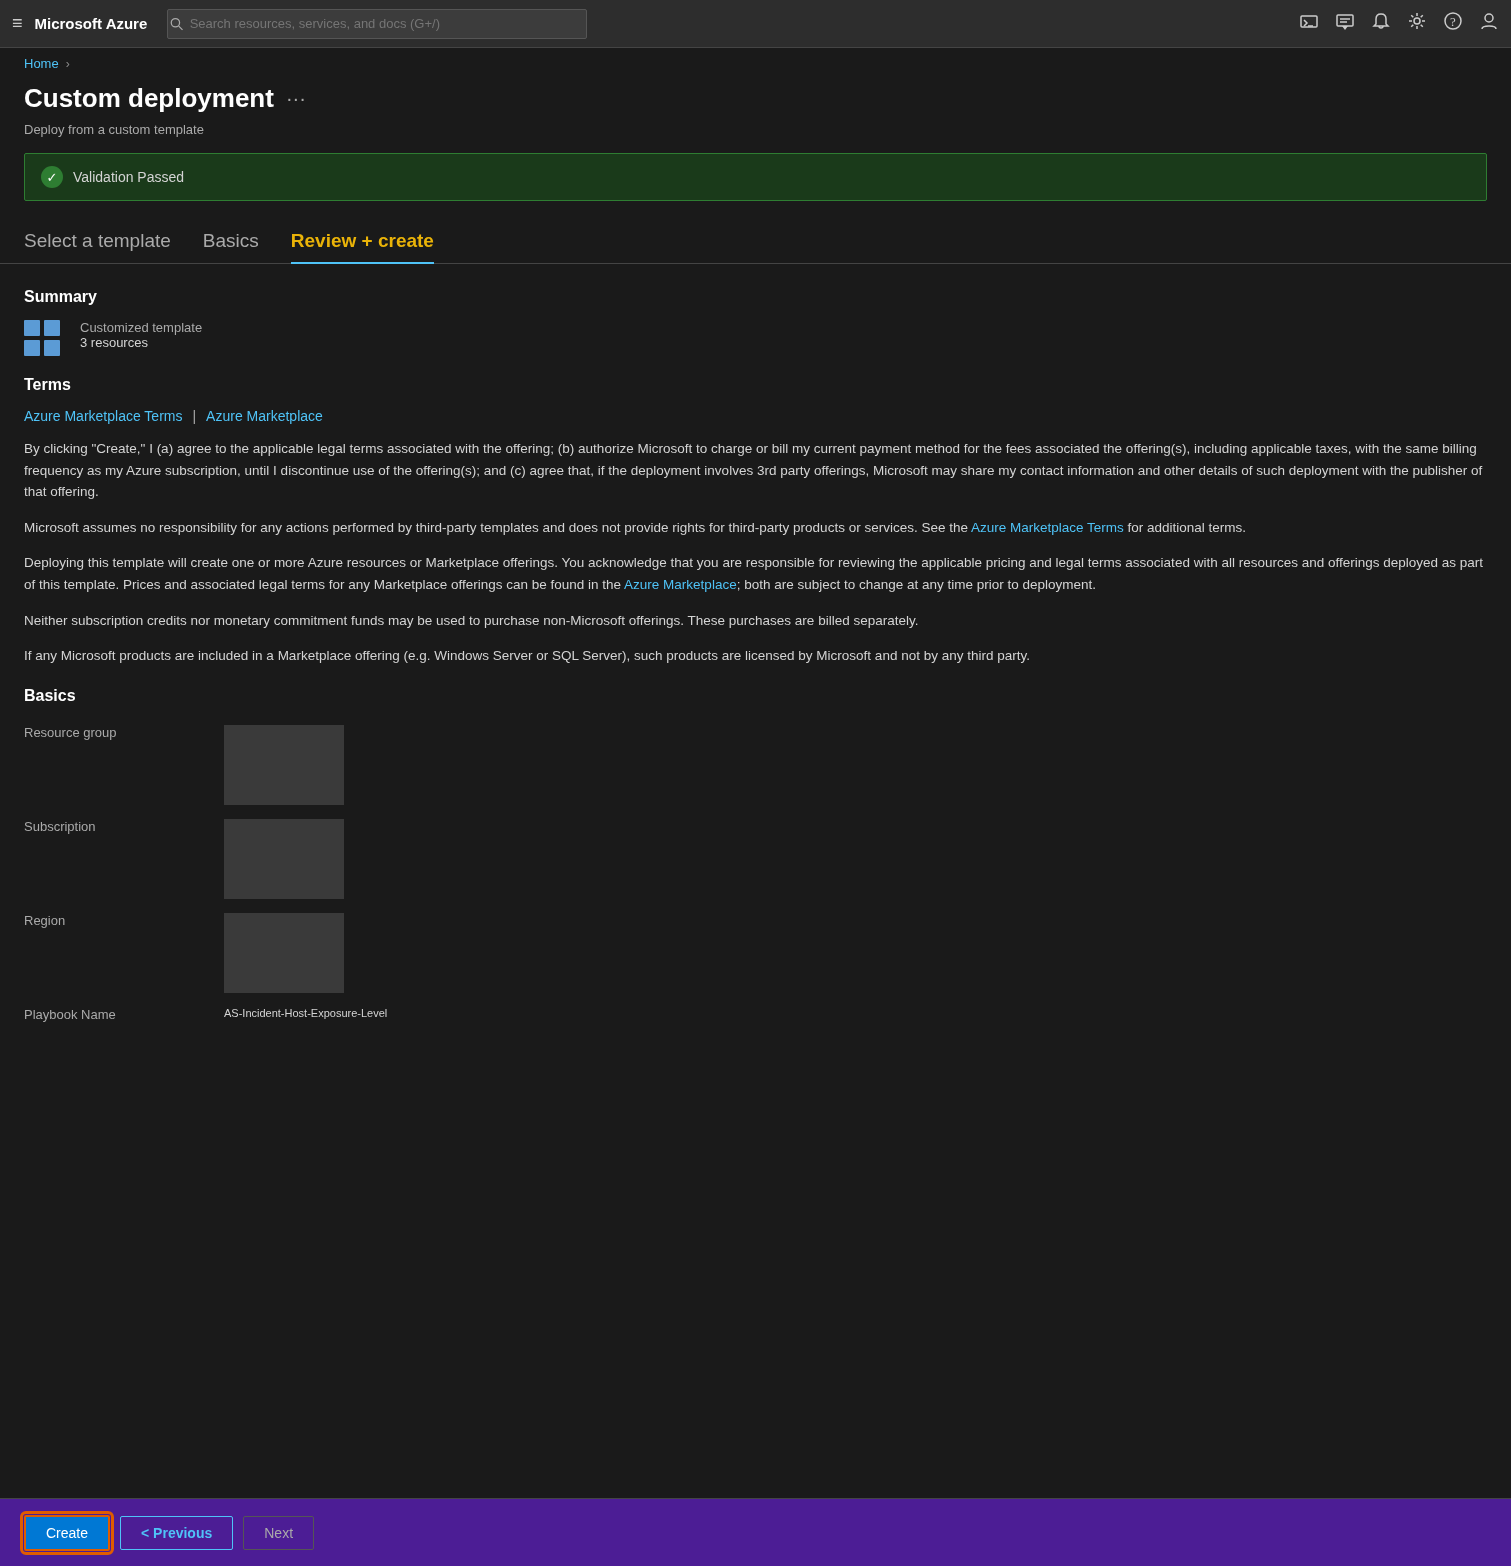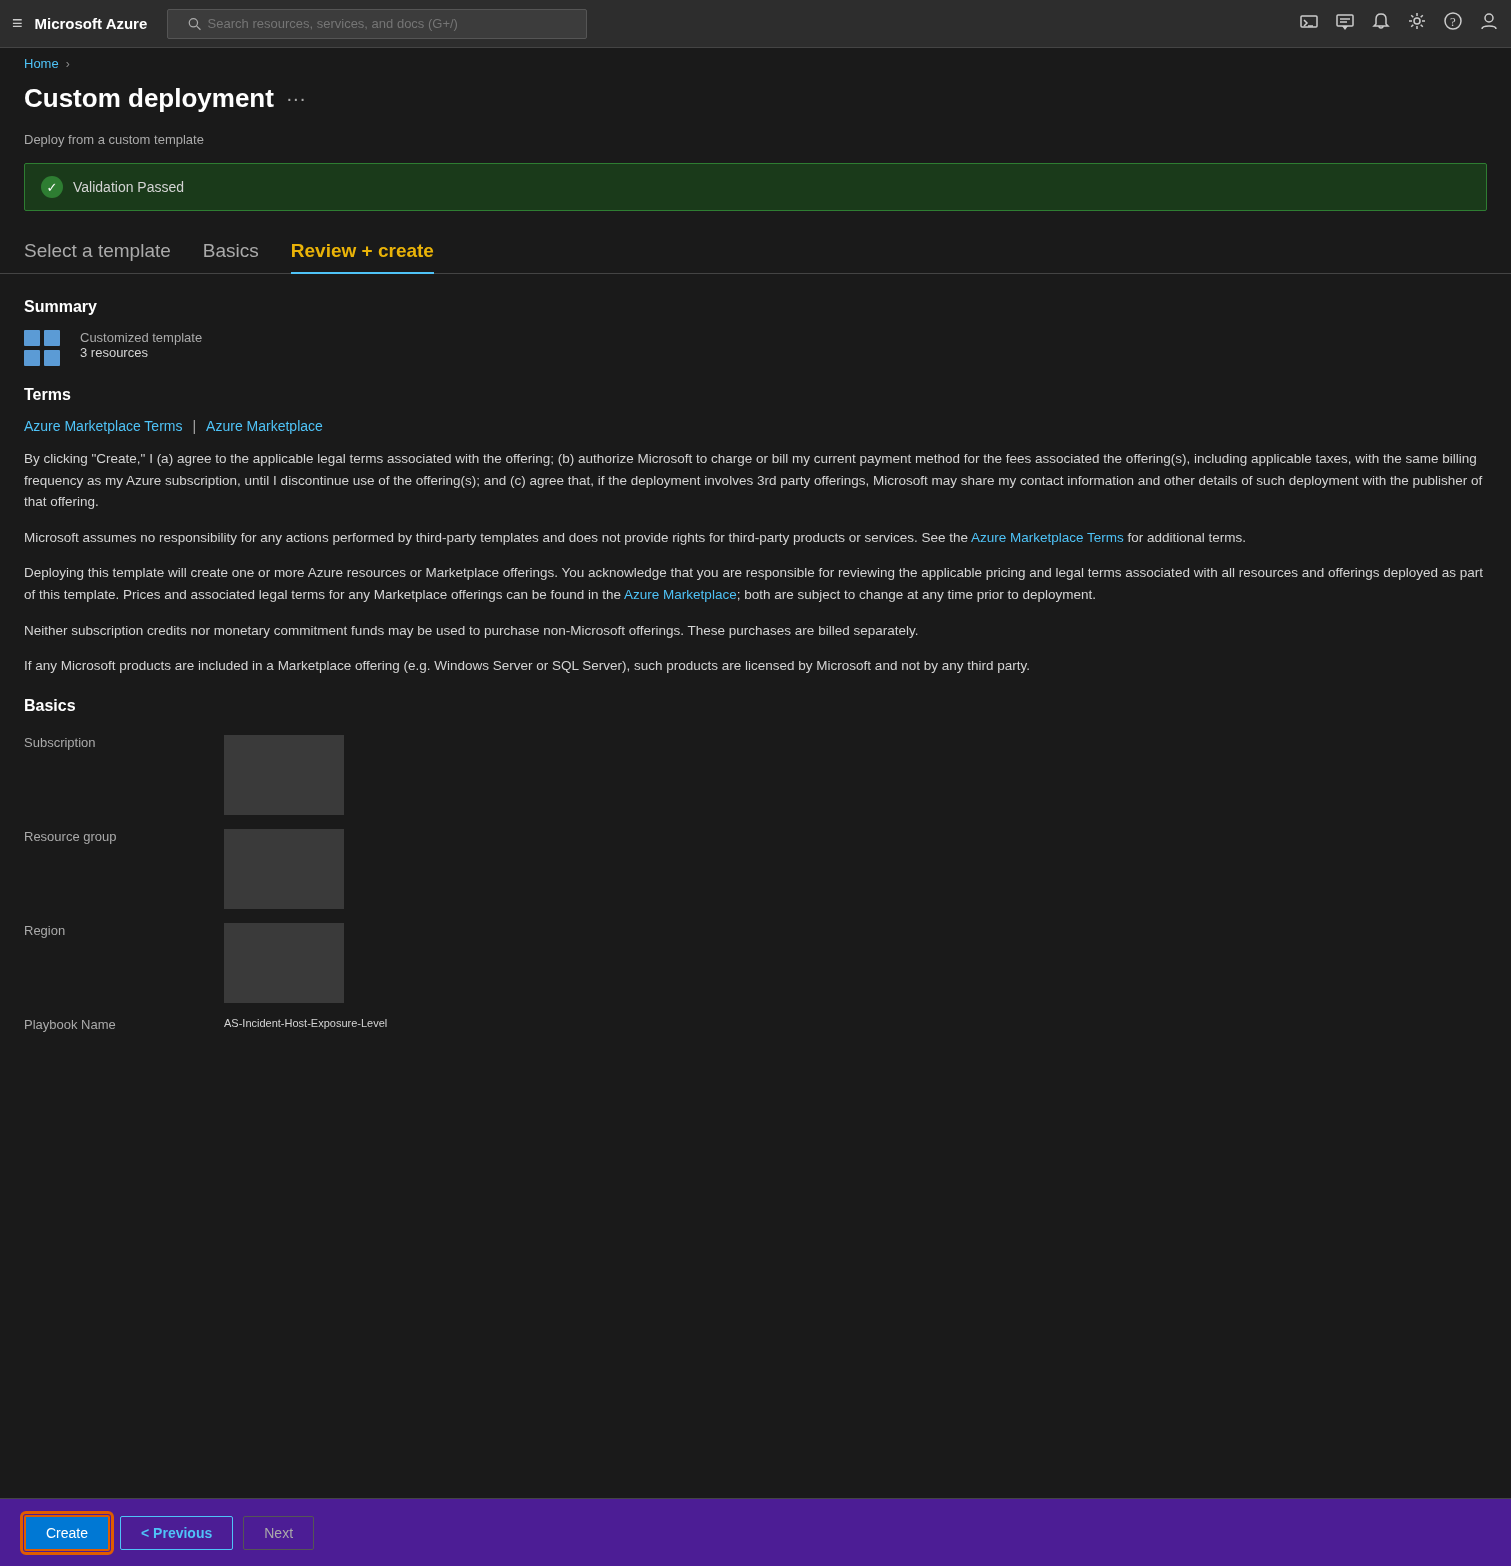--- a/index.html
+++ b/index.html
@@ -24,21 +24,21 @@
     .hamburger-icon { color: #ccc; font-size: 18px; cursor: pointer; }
     .brand-name { color: #fff; font-size: 15px; font-weight: 600; margin-right: 8px; white-space: nowrap; }
     .search-bar {
       flex: 1;
       max-width: 420px;
       background: #3c3c3c;
       border: 1px solid #555;
       border-radius: 2px;
       display: flex;
       align-items: center;
-      padding: 0 20px;
+      padding: 0 2px;
       height: 30px;
       gap: 6px;
     }
     .search-bar input {
       background: transparent;
       border: none;
       outline: none;
       color: #ccc;
       font-size: 13px;
       width: 100%;
@@ -74,21 +74,21 @@
       gap: 12px;
     }
     .page-title {
       font-size: 26px;
       font-weight: 600;
       color: #fff;
     }
     .page-subtitle {
       color: #aaa;
       font-size: 13px;
-      margin-top: 18px;
+      margin-top: 8px;
     }
     .more-icon { color: #aaa; font-size: 20px; cursor: pointer; }
 
     
     .validation-banner {
       margin: 0 24px 20px 24px;
       background: #1a3a1a;
       border: 1px solid #2e7d32;
       border-radius: 2px;
       padding: 12px 16px;
@@ -375,28 +375,28 @@
       <p>Neither subscription credits nor monetary commitment funds may be used to purchase non-Microsoft offerings. These purchases are billed separately.</p>
       <p>If any Microsoft products are included in a Marketplace offering (e.g. Windows Server or SQL Server), such products are licensed by Microsoft and not by any third party.</p>
     </div>
   </div>
 
   <div class="basics-section">
     <div class="section-title">Basics</div>
     <div class="basics-table">
 
       <div class="basics-row">
-        <span class="basics-label">Subscription</span>
+        <span class="basics-label">Resource group</span>
         <span class="basics-value">
           <div class="redacted-block"></div>
         </span>
       </div>
 
       <div class="basics-row">
-        <span class="basics-label">Resource group</span>
+        <span class="basics-label">Subscription</span>
         <span class="basics-value">
           <div class="redacted-block"></div>
         </span>
       </div>
 
       <div class="basics-row">
         <span class="basics-label">Region</span>
         <span class="basics-value">
           <div class="redacted-block"></div>
         </span>

